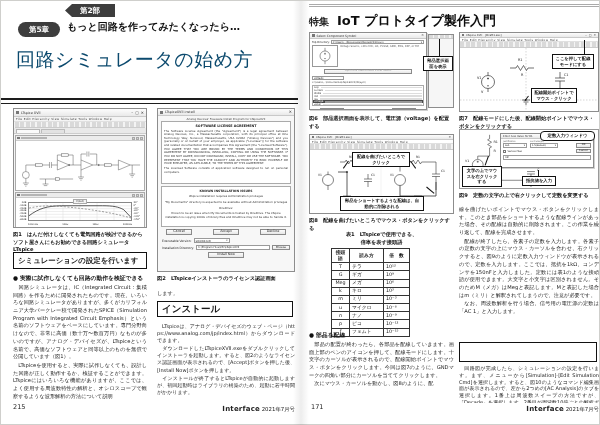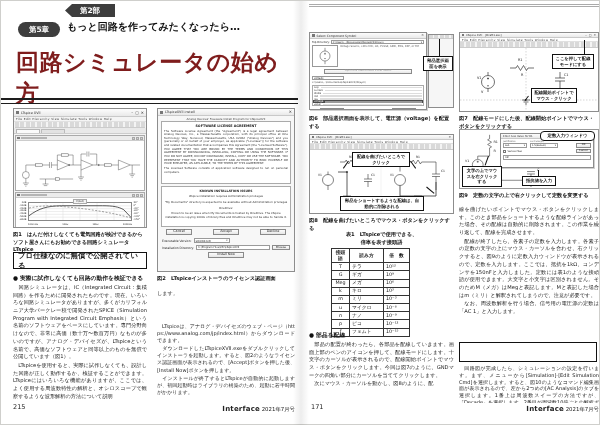--- a/index.html
+++ b/index.html
@@ -74,21 +74,21 @@
   <div class="abs" style="left:0;top:0;width:298px;height:425px;">
 
     <div class="abs" style="left:64px;top:3px;width:50px;height:13px;background:#3d3d3d;color:#fff;font-size:7.5px;font-weight:bold;
                 display:flex;align-items:center;justify-content:center;
                 clip-path:polygon(7px 0,100% 0,100% 100%,7px 100%,0 50%);">第2部</div>
     <div class="abs" style="left:17px;top:21px;width:42px;height:15px;background:#3d3d3d;border-radius:8px;color:#fff;
                 font-size:7.5px;font-weight:bold;display:flex;align-items:center;justify-content:center;">第5章</div>
     <div class="abs" style="left:66px;top:19px;width:220px;font-size:10px;font-weight:bold;line-height:1.3;color:#111;">
       <div>もっと回路を作ってみたくなったら…</div>
     </div>
-    <div class="abs" style="left:15px;top:46px;width:280px;font-size:23px;font-weight:bold;letter-spacing:0.5px;color:#7f1d1d;">回路シミュレータの始め方</div>
+    <div class="abs" style="left:15px;top:46px;width:280px;font-size:19px;font-weight:normal;letter-spacing:0.5px;color:#0c4a6e;">回路シミュレータの始め方</div>
     <div class="abs" style="left:0;top:97px;width:297px;height:0;border-top:2.6px solid #1d1d1d;"></div>
     <div class="abs" style="left:0;top:101.5px;width:297px;height:0;border-top:0.8px solid #1d1d1d;"></div>
 
     <div class="win" style="left:12px;top:107px;width:134px;height:120px;background:#f4f4f4;">
       <div class="tbar" style="height:8px;">
         <span class="appicon"></span>
         <span>LTspice XVII</span>
         <span class="wbtn">
           <span>–</span>
           <span>▢</span>
@@ -183,21 +183,21 @@
               <span>10Hz</span>
               <span>1KHz</span>
               <span>100KHz</span>
             </div>
         </div>
       </div>
     </div>
 
     <div class="abs caption" style="left:12px;top:230px;width:134px;">図1　はんだ付けしなくても電気回路が検討できるからソフト屋さんにもお勧めできる回路シミュレータLTspice</div>
 
-    <div class="abs headbox" style="left:12px;top:251px;width:134px;height:17px;font-size:7.4px;">プロ仕様なのに無償で公開されている</div>
+    <div class="abs headbox" style="left:12px;top:251px;width:134px;height:17px;font-size:7.4px;">シミュレーションの設定を行います</div>
 
     <div class="abs subhead" style="left:12px;top:272.5px;width:136px;">● 実際に試作しなくても回路の動作を検証できる</div>
 
     <div class="abs body" style="left:12px;top:283px;width:134px;height:116px;">
       <p>　回路シミュレータは、IC（Integrated Circuit：集積回路）を作るために開発されたものです。現在、いろいろな回路シミュレータがありますが、多くがカリフォルニア大学バークレー校で開発されたSPICE（Simulation Program with Integrated Circuit Emphasis）という名前のソフトウェアをベースにしています。専門分野向けなので、非常に高価（数十万〜数百万円）なものが多いのですが、アナログ・デバイセズが、LTspiceという名前で、高価なソフトウェアと同等以上のものを無償で公開しています（図1）。</p>
       <p>　LTspiceを使用すると、実際に試作しなくても、設計した回路が正しく動作するか、検証することができます。LTspiceにはいろいろな機能がありますが、ここでは、よく使用する周波数特性の解析と、オシロスコープで観察するような波形解析の方法について説明</p>
     </div>
 
     <div class="abs pagenum" style="left:12px;top:402px;">215</div>
 
@@ -245,36 +245,41 @@
         <div class="btn" style="width:36px;height:6px;font-size:3.2px;">Install Now</div>
       </div>
     </div>
 
     <div class="abs caption" style="left:156px;top:274px;width:138px;">図2　LTspiceインストーラのライセンス認証画面</div>
 
     <div class="abs body" style="left:156px;top:289px;width:138px;height:8px;">
       <p>します。</p>
     </div>
 
+    <div class="abs headbox" style="left:156px;top:300px;width:136px;height:16px;font-size:9.5px;">インストール</div>
 
     <div class="abs body" style="left:156px;top:322px;width:138px;height:78px;font-size:5px;line-height:1.42;word-break:break-all;">
       <p>　LTspiceは、アナログ・デバイセズのウェブ・ページ（https://www.analog.com/jp/index.html）からダウンロードできます。</p>
       <p>　ダウンロードしたLTspiceXVII.exeをダブルクリックしてインストーラを起動します。すると、図2のようなライセンス認証画面が表示されるので、[Accept]ボタンを押した後、[Install Now]ボタンを押します。</p>
       <p>　インストールが終了するとLTspiceが自動的に起動しますが、初回起動時はライブラリの構築のため、起動に若干時間がかかります。</p>
     </div>
 
     <div class="abs footer" style="left:170px;top:404px;width:124px;">
       <b>Interface</b>
       <span>2021年7月号</span>
     </div>
   </div>
 
   <div class="abs" style="left:300px;top:0;width:300px;height:425px;">
 
     <div class="abs" style="left:8px;top:3px;width:290px;height:3px;border-top:1px solid #aaa;border-bottom:1px solid #aaa;"></div>
+    <div class="abs" style="left:8px;top:11px;width:290px;display:flex;align-items:baseline;gap:8px;">
+      <span style="font-size:10px;font-weight:bold;color:#222;">特集</span>
+      <span style="font-size:13px;font-weight:bold;color:#0d0d0d;">IoT プロトタイプ製作入門</span>
+    </div>
 
     <div class="abs" style="left:8px;top:31px;width:145px;height:80px;">
       <div class="win" style="left:119px;top:2px;width:26px;height:74px;background:#f6f6f6;">
         <div class="toolrow" style="height:4px;"></div>
       </div>
       <div class="ptr" style="left:130px;top:7px;height:17px;width:0.8px;"></div>
       <div class="callout" style="left:114px;top:24px;width:30px;">部品選択画面を表示</div>
 
       <div class="win" style="left:0;top:0;width:118px;height:78px;box-shadow:1px 1px 0 rgba(0,0,0,0.18);">
         <div class="tbar" style="height:6px;">

